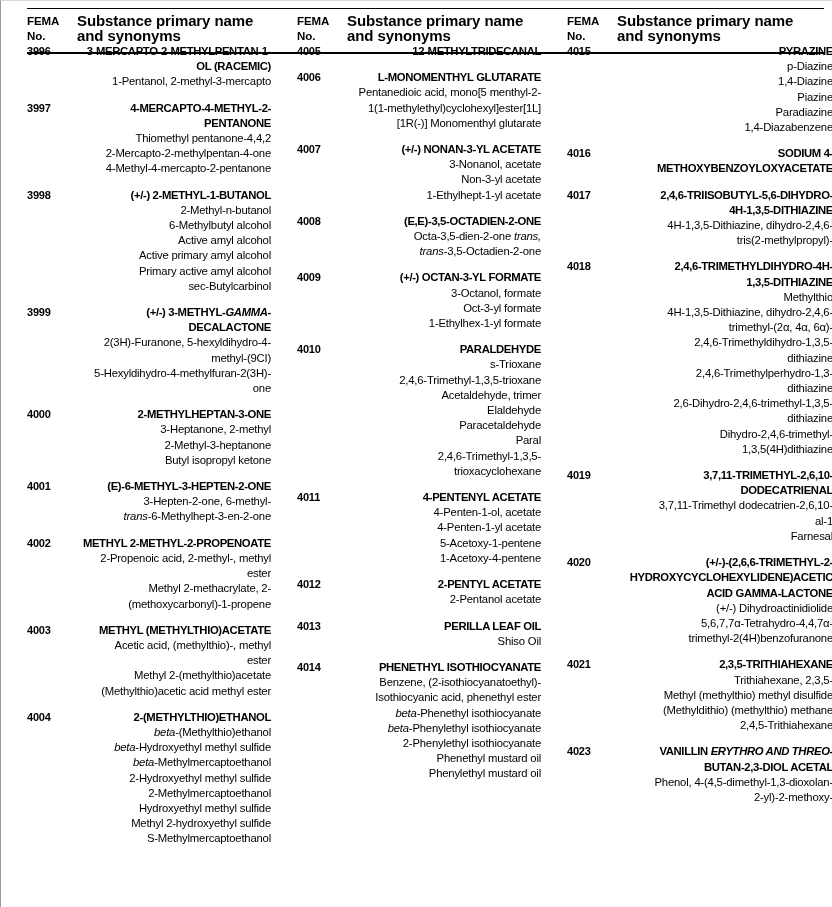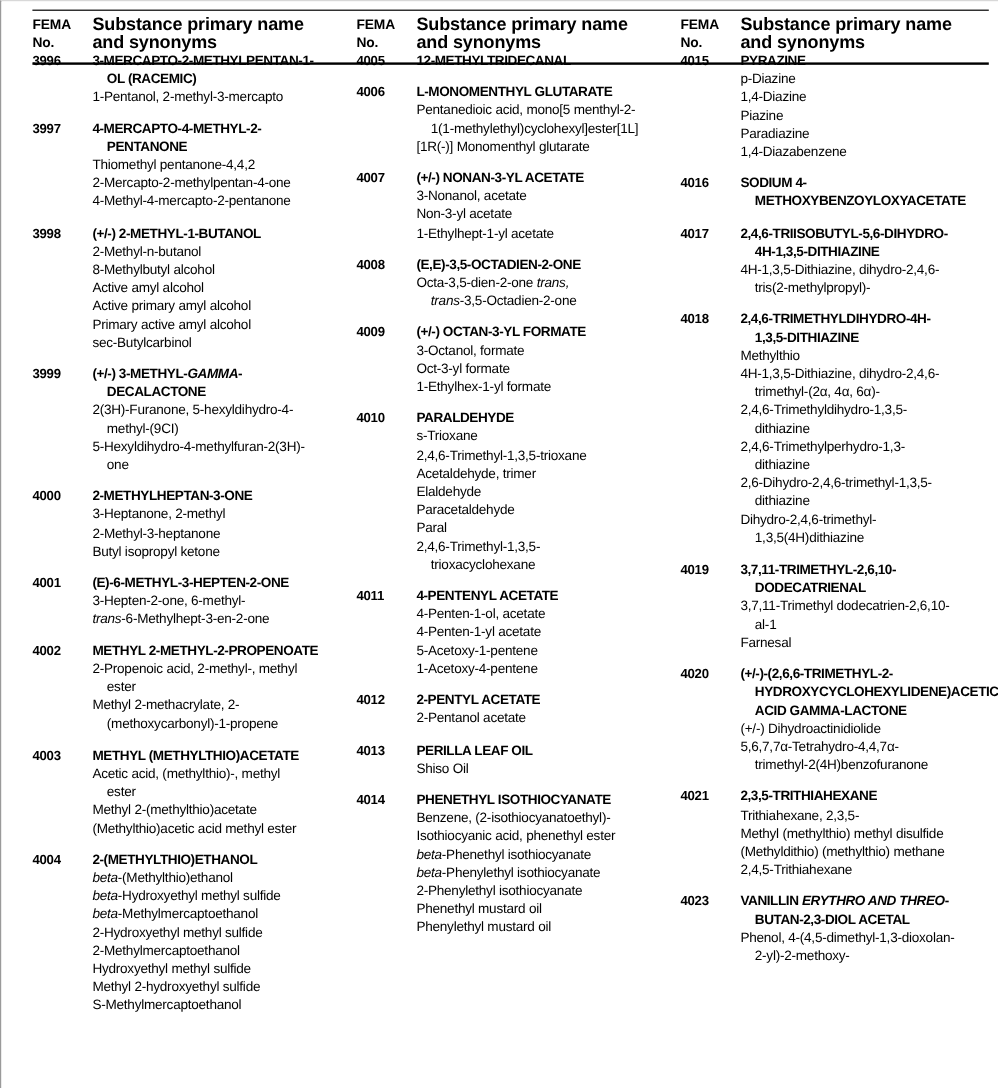--- a/index.html
+++ b/index.html
@@ -88,20 +88,21 @@
     width: 50px;
     flex: 0 0 50px;
     font-weight: bold;
     font-size: 11px;
     line-height: 15.2px;
     letter-spacing: -0.2px;
   }
   .entry-body {
     flex: 1 1 auto;
     min-width: 0;
+    text-align: right;
   }
   .primary {
     font-weight: bold;
     font-size: 11.3px;
     line-height: 15.2px;
     letter-spacing: -0.35px;
     padding-left: 0;
     text-indent: 0;
   }
   .primary .cont {
@@ -148,21 +149,21 @@
               <div class="syn"><span>Thiomethyl pentanone-4,4,2</span></div>
               <div class="syn"><span>2-Mercapto-2-methylpentan-4-one</span></div>
               <div class="syn"><span>4-Methyl-4-mercapto-2-pentanone</span></div>
             </div>
           </div>
           <div class="entry">
             <div class="entry-no">3998</div>
             <div class="entry-body">
               <div class="primary"><span>(+/-) 2-METHYL-1-BUTANOL</span></div>
               <div class="syn"><span>2-Methyl-n-butanol</span></div>
-              <div class="syn"><span>8-Methylbutyl alcohol</span></div>
+              <div class="syn"><span>6-Methylbutyl alcohol</span></div>
               <div class="syn"><span>Active amyl alcohol</span></div>
               <div class="syn"><span>Active primary amyl alcohol</span></div>
               <div class="syn"><span>Primary active amyl alcohol</span></div>
               <div class="syn"><span>sec-Butylcarbinol</span></div>
             </div>
           </div>
           <div class="entry">
             <div class="entry-no">3999</div>
             <div class="entry-body">
               <div class="primary"><span>(+/-) 3-METHYL-<i>GAMMA</i>-</span><span class="cont">DECALACTONE</span></div>

